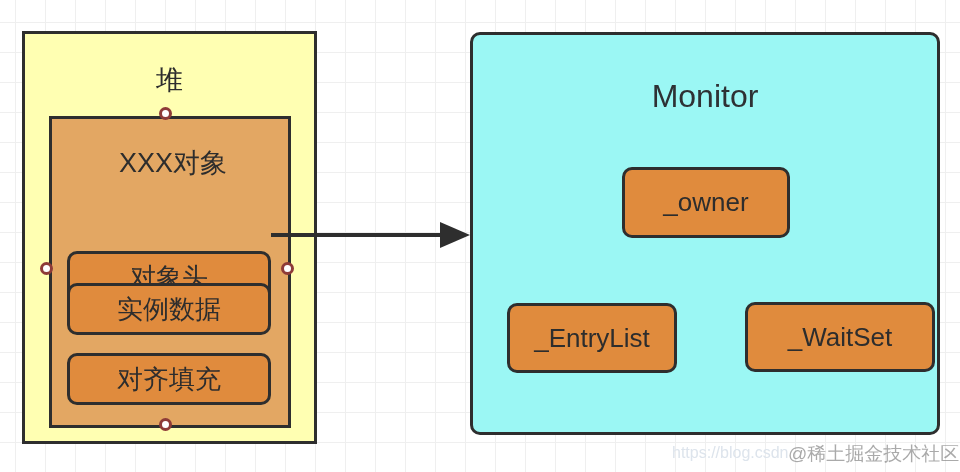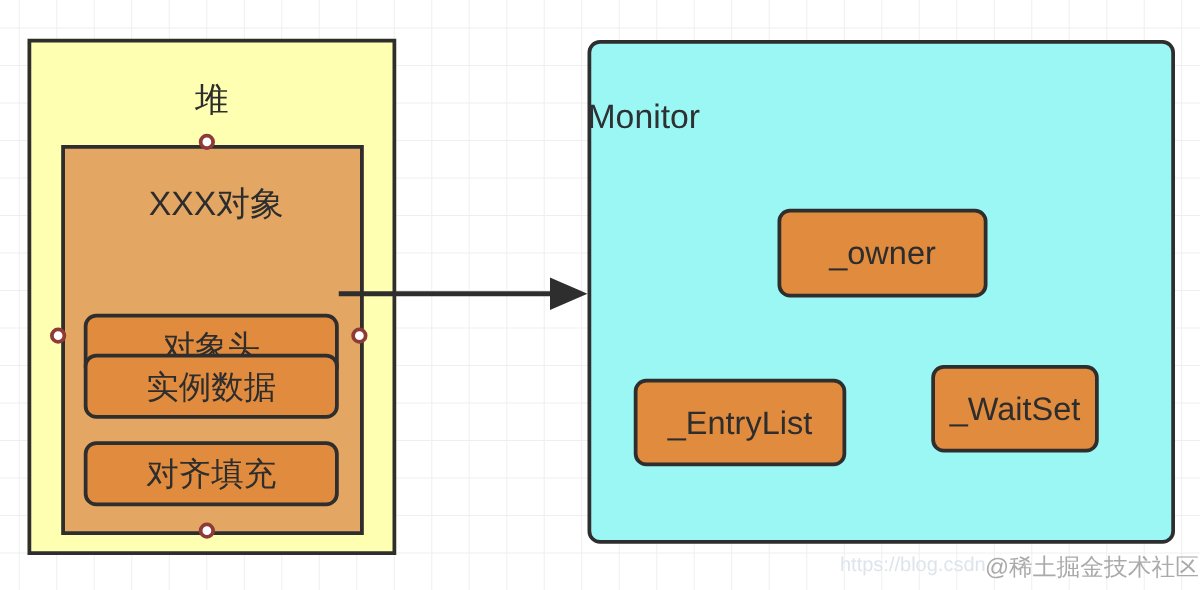--- a/index.html
+++ b/index.html
@@ -73,37 +73,38 @@
   .dot-right  { left: 281px; top: 262px; }
   .dot-bottom { left: 159px; top: 418px; }
   .monitor-box {
     left: 470px; top: 32px; width: 470px; height: 403px;
     background: #9bf7f4;
     border-radius: 10px;
   }
   .monitor-label {
     position: absolute;
     left: 470px; top: 78px; width: 470px;
-    font-size: 27px;
+    text-align: center;
+    font-size: 32px;
     color: #2e3134;
   }
   .field-box {
     position: absolute;
     background: #e08b3d;
     border: 3px solid #2e2e2e;
     border-radius: 10px;
     display: flex;
     align-items: center;
     justify-content: center;
     font-size: 26px;
     color: #2d2d2d;
   }
   .field-owner     { left: 622px; top: 167px; width: 168px; height: 71px; }
   .field-entrylist { left: 507px; top: 303px; width: 170px; height: 70px; }
-  .field-waitset   { left: 745px; top: 292px; width: 134px; height: 70px; }
+  .field-waitset   { left: 745px; top: 302px; width: 190px; height: 70px; }
   .arrow-svg {
     position: absolute;
     left: 0; top: 0;
     width: 960px; height: 472px;
     pointer-events: none;
   }
   .watermark-url {
     position: absolute;
     left: 672px; top: 444px;
     font-size: 16px;

